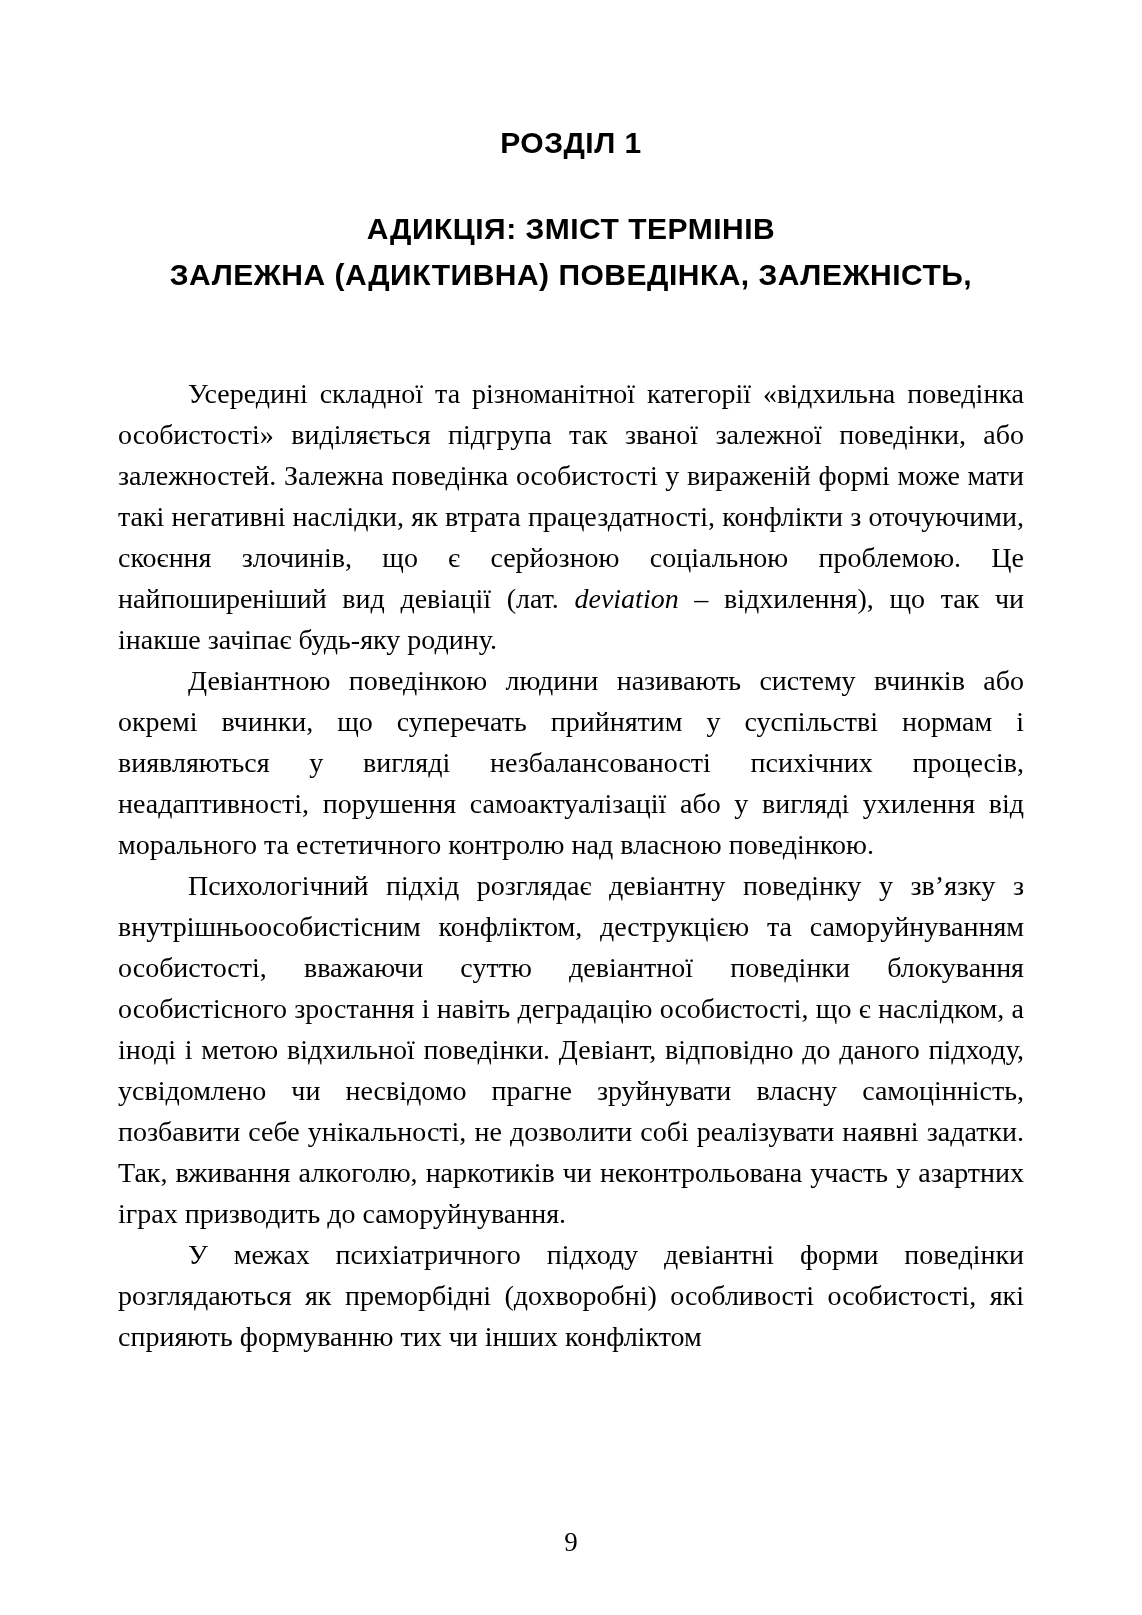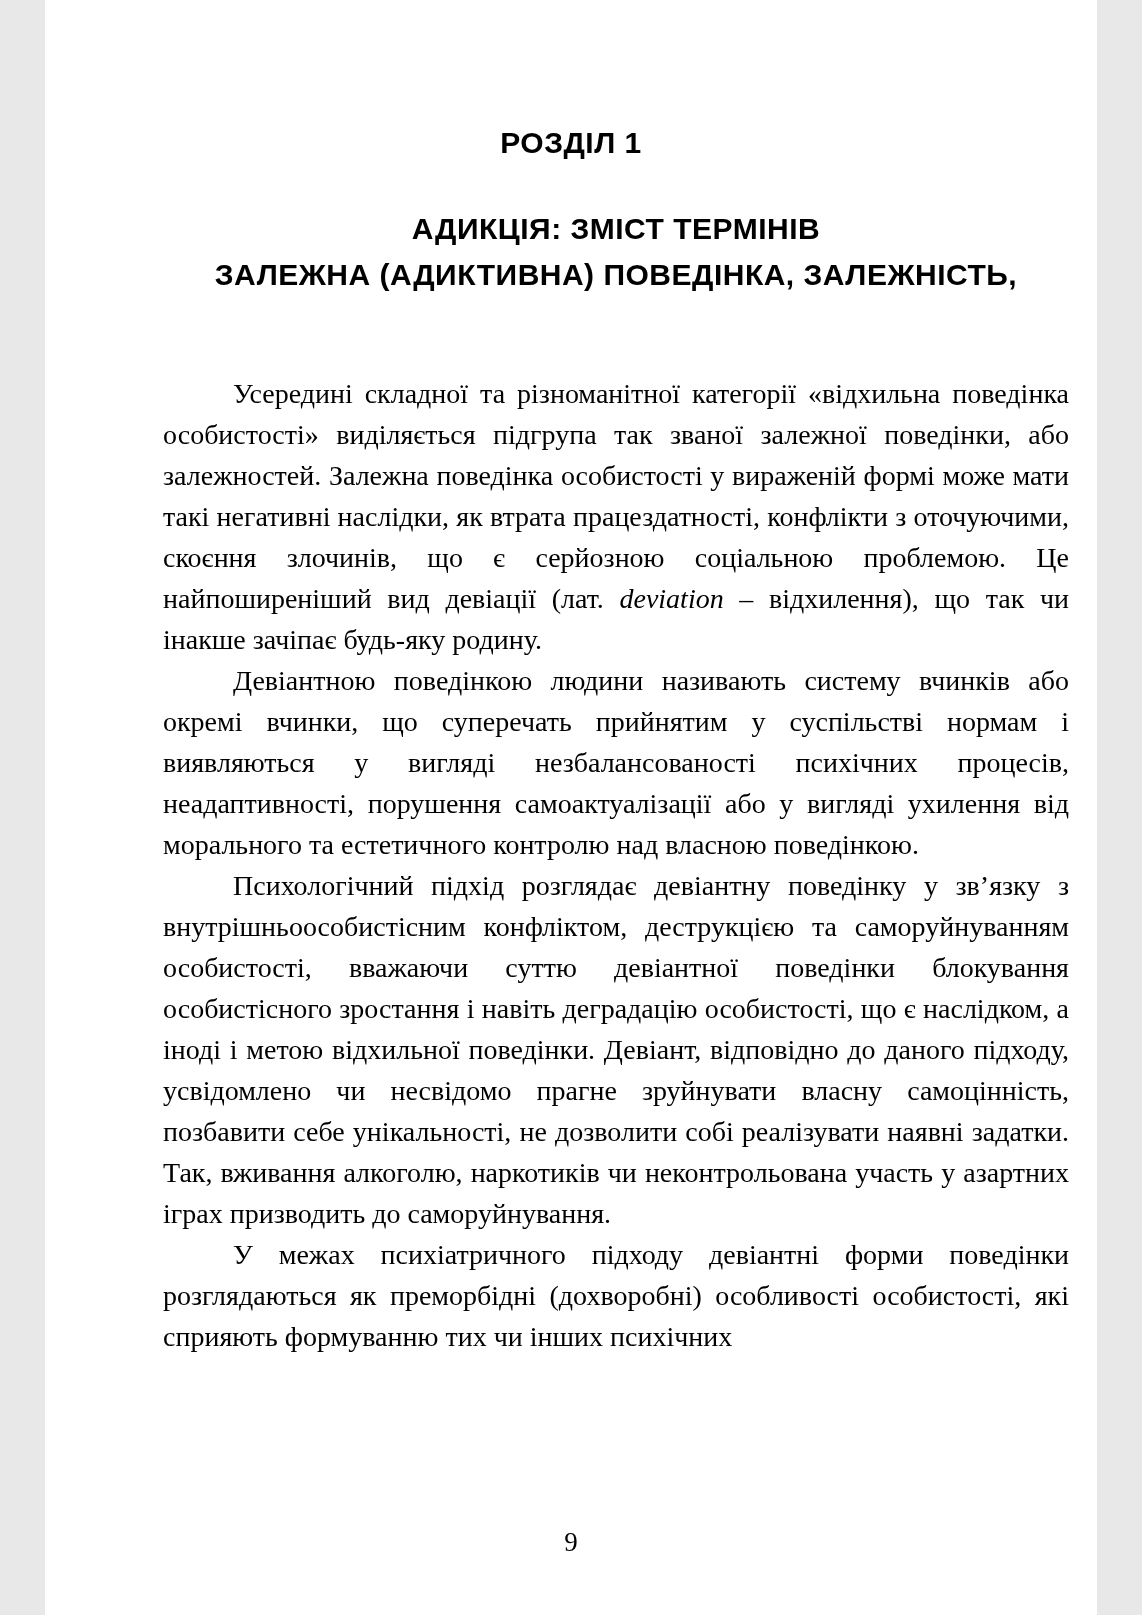--- a/index.html
+++ b/index.html
@@ -2,21 +2,21 @@
 <html lang="uk"><head>
 <meta charset="utf-8">
 <style>
   html, body {
     margin: 0;
     padding: 0;
     background: #e8e8e8;
   }
   .page {
     position: relative;
-    width: 1052px;
+    width: 1142px;
     height: 1615px;
     margin: 0 auto;
     background: #ffffff;
     color: #000000;
     overflow: hidden;
   }
   .chapter {
     position: absolute;
     top: 126px;
     left: 0;
@@ -78,18 +78,18 @@
 
   <div class="title">
     <div>АДИКЦІЯ: ЗМІСТ ТЕРМІНІВ</div>
     <div>ЗАЛЕЖНА (АДИКТИВНА) ПОВЕДІНКА, ЗАЛЕЖНІСТЬ,</div>
   </div>
 
   <div class="body-text">
     <p><span>Усередині складної та різноманітної категорії «відхильна поведінка особистості» виділяється підгрупа так званої залежної поведінки, або залежностей. Залежна поведінка особистості у вираженій формі може мати такі негативні наслідки, як втрата працездатності, конфлікти з оточуючими, скоєння злочинів, що є серйозною соціальною проблемою. Це найпоширеніший вид девіації (лат. </span><em>deviation</em><span> – відхилення), що так чи інакше зачіпає будь-яку родину.</span></p>
     <p>Девіантною поведінкою людини називають систему вчинків або окремі вчинки, що суперечать прийнятим у суспільстві нормам і виявляються у вигляді незбалансованості психічних процесів, неадаптивності, порушення самоактуалізації або у вигляді ухилення від морального та естетичного контролю над власною поведінкою.</p>
     <p>Психологічний підхід розглядає девіантну поведінку у зв’язку з внутрішньоособистісним конфліктом, деструкцією та саморуйнуванням особистості, вважаючи суттю девіантної поведінки блокування особистісного зростання і навіть деградацію особистості, що є наслідком, а іноді і метою відхильної поведінки. Девіант, відповідно до даного підходу, усвідомлено чи несвідомо прагне зруйнувати власну самоцінність, позбавити себе унікальності, не дозволити собі реалізувати наявні задатки. Так, вживання алкоголю, наркотиків чи неконтрольована участь у азартних іграх призводить до саморуйнування.</p>
-    <p>У межах психіатричного підходу девіантні форми поведінки розглядаються як преморбідні (дохворобні) особливості особистості, які сприяють формуванню тих чи інших психічних</p>
+    <p>У межах психіатричного підходу девіантні форми поведінки розглядаються як преморбідні (дохворобні) особливості особистості, які сприяють формуванню тих чи інших конфліктом</p>
   </div>
 
   <div class="page-number">9</div>
 
 </div>
 
 </body></html>

